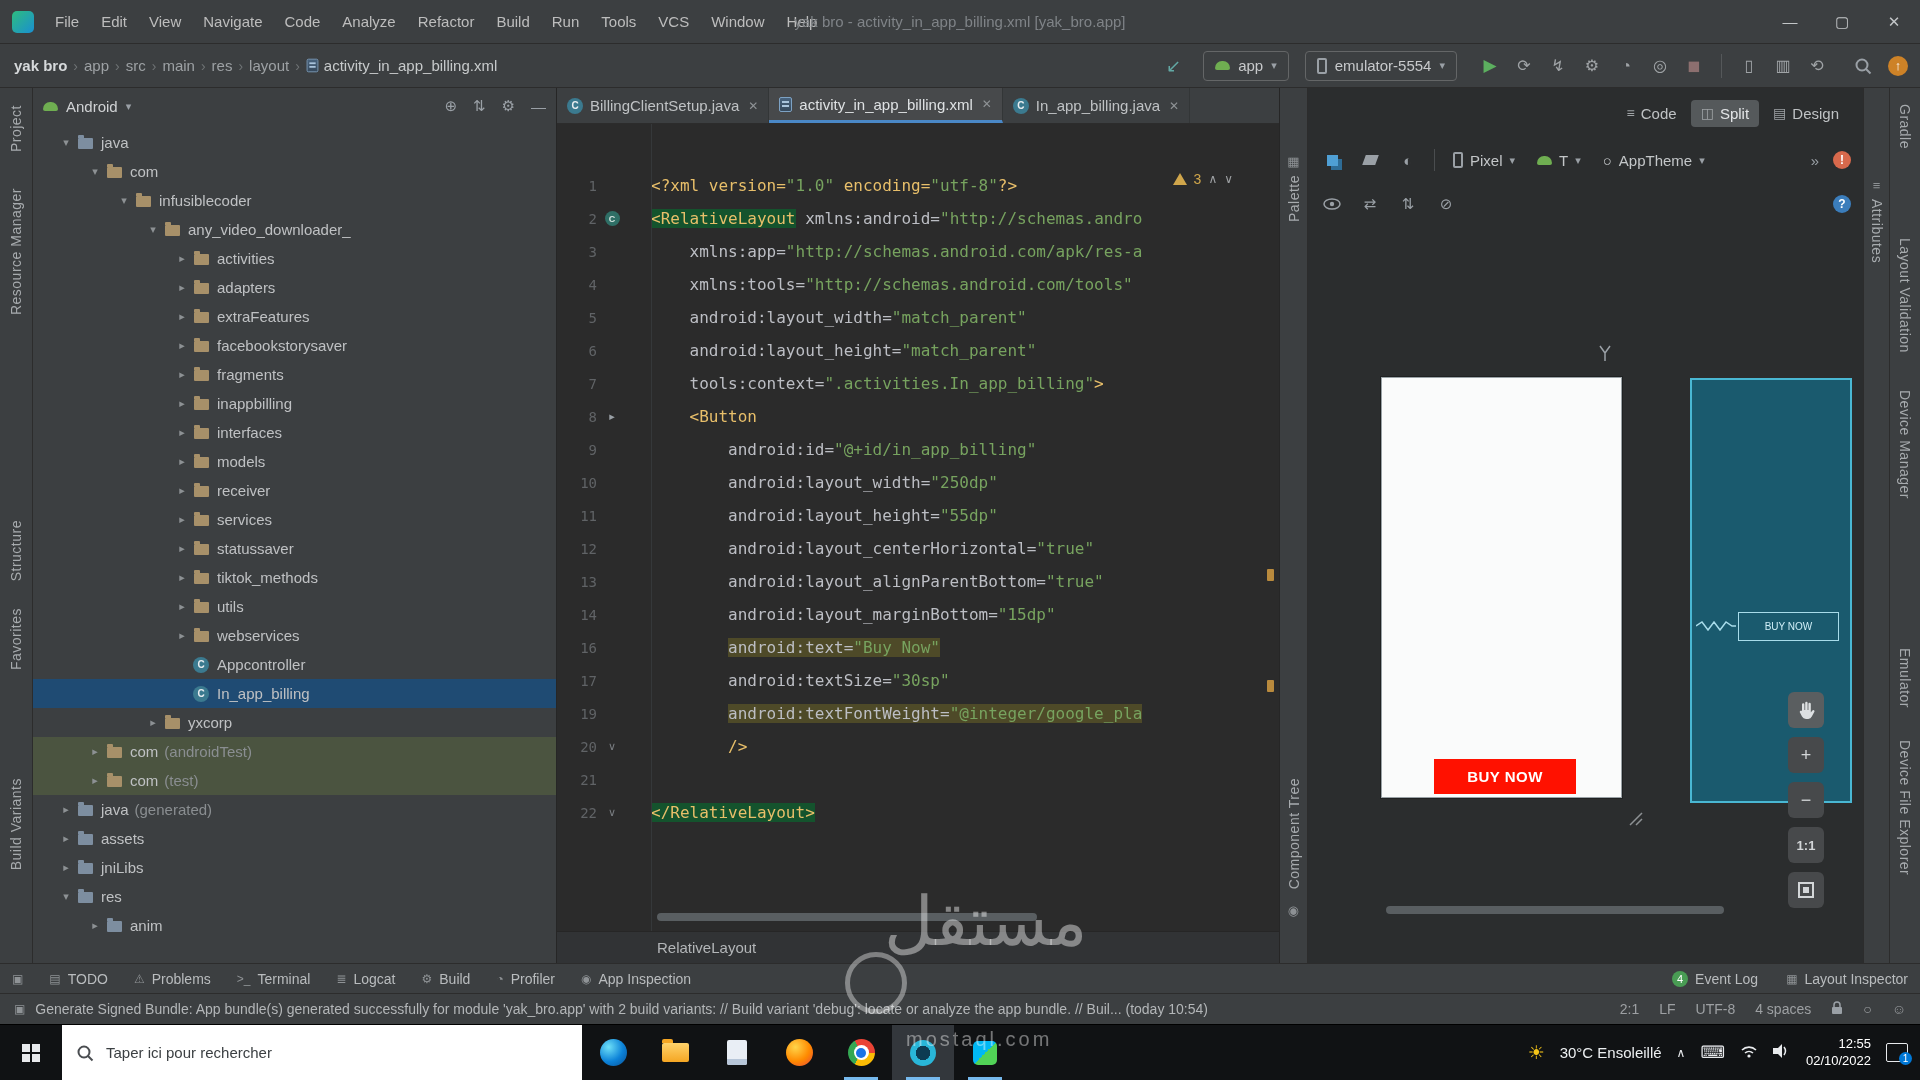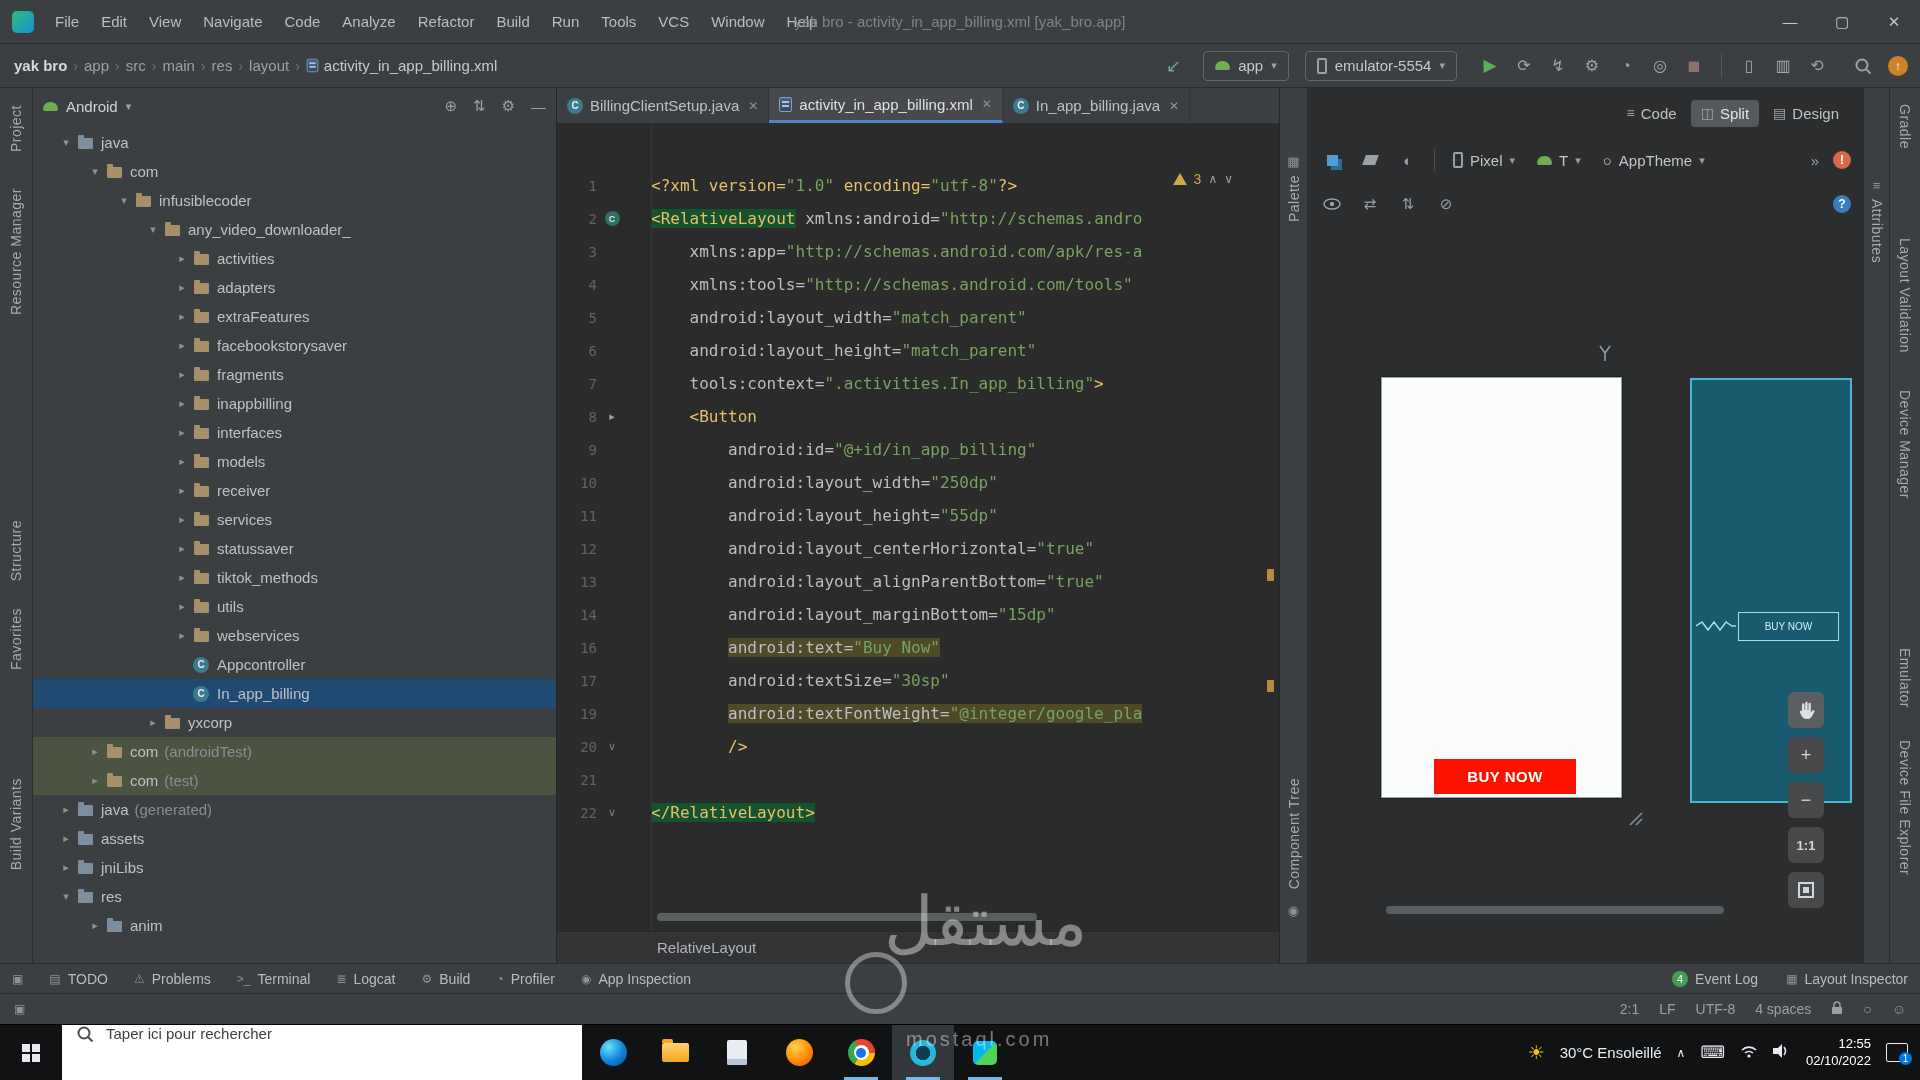--- a/index.html
+++ b/index.html
@@ -133,21 +133,21 @@
 .statusrow{height:31px;background:#3c3f41;border-top:1px solid #2c2c2c;display:flex;align-items:center;padding:0 14px;gap:10px;flex:none;font-size:14px;color:#b3b6b8}
 .status-right{margin-left:auto;display:flex;align-items:center;gap:20px;color:#9da0a3}
 
 
 .taskbar{height:56px;background:#101214;border-top:1px solid #000;display:flex;align-items:stretch;flex:none}
 .tcell{width:62px;display:flex;align-items:center;justify-content:center;position:relative}
 .tcell.running::after{content:"";position:absolute;left:14px;right:14px;bottom:0;height:3px;background:#76b9ed}
 .tcell.active-app{background:#33373c}
 .win-grid{display:grid;grid-template-columns:8px 8px;grid-template-rows:8px 8px;gap:2px}
 .win-grid span{background:#e8eaed}
-.tsearch{width:520px;background:#fff;display:flex;gap:12px;padding:0 14px;color:#3c4043;font-size:15px}
+.tsearch{width:520px;background:#fff;display:flex;align-items:center;gap:12px;padding:0 14px;color:#3c4043;font-size:15px}
 .tb-edge{width:27px;height:27px;border-radius:50%;background:radial-gradient(circle at 32% 30%,#6ee0f7,#0c82d8 55%,#0a4f94)}
 .tb-folder{width:27px;height:19px;background:linear-gradient(#ffd36b,#f5a623);border-radius:2px;position:relative}
 .tb-folder::before{content:"";position:absolute;top:-4px;left:0;width:11px;height:4px;background:#f5a623;border-radius:2px 2px 0 0}
 .tb-note{width:20px;height:25px;background:#e9eef5;border-radius:2px;box-shadow:inset 0 -14px 0 -8px #b7c6d9}
 .tb-ff{width:27px;height:27px;border-radius:50%;background:radial-gradient(circle at 35% 30%,#ffd54a,#ff8a00 55%,#e8453c)}
 .tb-chrome{width:27px;height:27px;border-radius:50%;background:conic-gradient(from -30deg,#ea4335 0 120deg,#fbbc05 0 240deg,#34a853 0 360deg);position:relative}
 .tb-chrome::before{content:"";position:absolute;inset:6px;border-radius:50%;background:#fff}
 .tb-chrome::after{content:"";position:absolute;inset:8.5px;border-radius:50%;background:#1a73e8}
 .tb-as{width:26px;height:26px;border-radius:50%;background:radial-gradient(circle,#0d3b52 38%,#29b6d8 40%)}
 .tb-bs{width:24px;height:24px;border-radius:5px;background:linear-gradient(135deg,#00b8f4 50%,#51d357 50%)}
@@ -774,20 +774,21 @@
       </span>
       <span class="tool-item">
         <span class="tool-ico">▦</span>
         <span>Layout Inspector</span>
       </span>
     </span>
   </div>
 
   <div class="statusrow">
     <span class="tool-ico">▣</span>
+    <span style="white-space:nowrap;overflow:hidden;text-overflow:ellipsis;max-width:1480px">Generate Signed Bundle: App bundle(s) generated successfully for module 'yak_bro.app' with 2 build variants: // Build variant 'debug': locate or analyze the app bundle. // Buil... (today 10:54)</span>
     <span class="status-right">
       <span>2:1</span>
       <span>LF</span>
       <span>UTF-8</span>
       <span>4 spaces</span>
       <span>
         <svg width="12" height="14">
             <rect x="1" y="6" width="10" height="7" rx="1" fill="#9aa0a6"></rect>
             <path d="M3 6V4a3 3 0 016 0v2" stroke="#9aa0a6" fill="none" stroke-width="1.5"></path>
           </svg>

